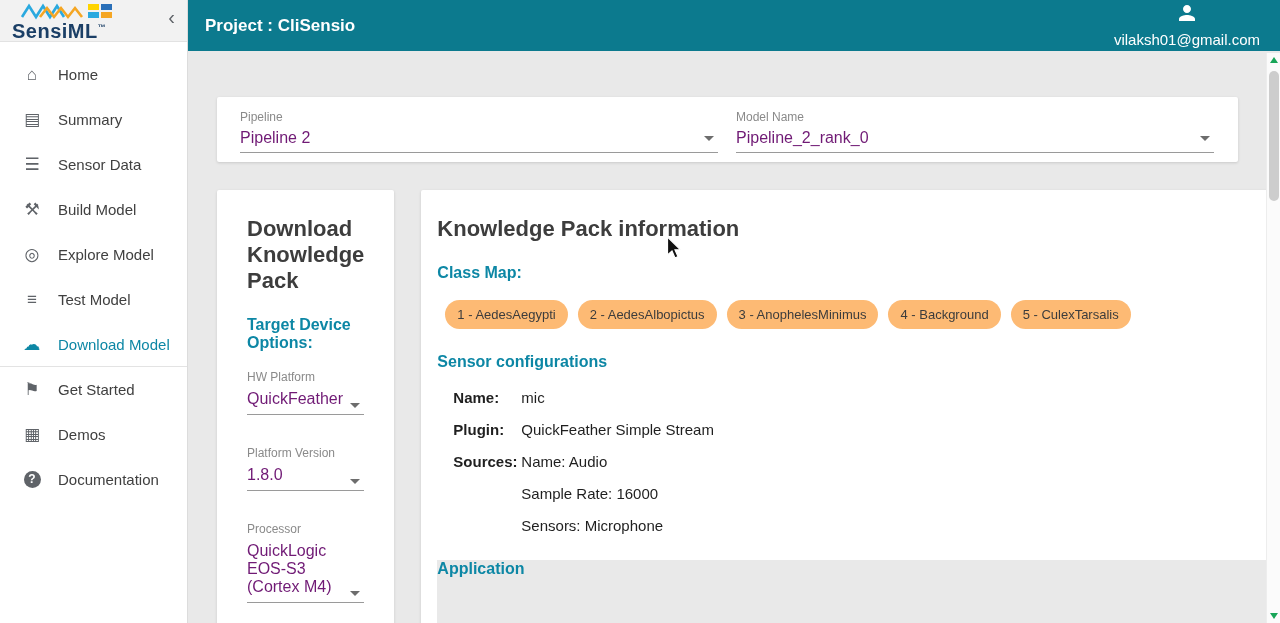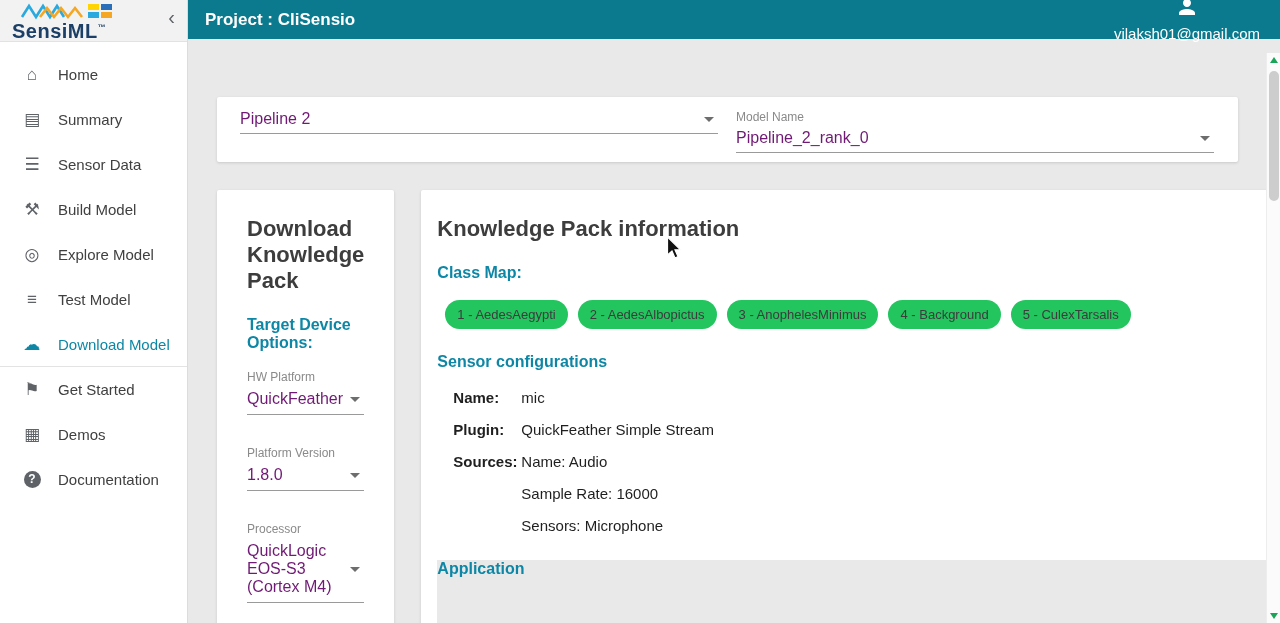--- a/index.html
+++ b/index.html
@@ -18,21 +18,21 @@
   .nav { padding-top: 10px; }
   .nav-item { display: flex; align-items: center; height: 45px; padding: 0 10px 0 20px; cursor: pointer; }
   .nav-icon { width: 24px; text-align: center; font-size: 17px; color: #5f6368; margin-right: 14px; flex: 0 0 24px; }
   .nav-label { font-size: 15px; color: #404040; white-space: nowrap; }
   .nav-item.active .nav-label, .nav-item.active .nav-icon { color: #0d87a5; }
   .nav-item.divider-after { border-bottom: 1px solid #e3e3e3; }
   .nav-icon[data-name="documentation-icon"] { font-size: 12px; }
   .nav-icon[data-name="documentation-icon"] .q-circle { display: inline-block; width: 17px; height: 17px; line-height: 17px; border-radius: 50%; background: #5f6368; color: #fff; font-weight: bold; }
 
   
-  .header { position: absolute; left: 188px; top: 0; right: 0; height: 39px; background: #0c7a8e; display: flex; align-items: center; padding: 0 20px 0 17px; z-index: 2; }
+  .header { position: absolute; left: 188px; top: 0; right: 0; height: 51px; background: #0c7a8e; display: flex; align-items: center; padding: 0 20px 0 17px; z-index: 2; }
   .header-title { color: #ffffff; font-size: 17px; font-weight: bold; }
   .header-spacer { flex: 1; }
   .header-user { display: flex; align-items: center; gap: 8px; color: #ffffff; font-size: 15px; font-weight: 500; cursor: pointer; flex-direction: column; }
 
   
   .content { position: absolute; left: 188px; top: 53px; right: 14px; bottom: 0; background: #e9e9e9; overflow: hidden; padding: 44px 28px 0 29px; }
   .card { background: #ffffff; border-radius: 2px; box-shadow: 0 1px 3px rgba(0,0,0,0.14); }
 
   
   .pipeline-card { display: flex; gap: 18px; padding: 13px 24px 16px 23px; height: 65px; }
@@ -44,25 +44,25 @@
 
   
   .cards-row { display: flex; gap: 27px; margin-top: 28px; align-items: flex-start; }
   .download-card { width: 504px; height: 560px; padding: 26px 30px 0 30px; }
   .info-card { flex: 1; height: 560px; padding: 26px 24px 0 16px; }
   .card-title { font-size: 22px; font-weight: bold; color: #3d3d3d; margin-bottom: 22px; }
   .teal-heading { font-size: 16px; font-weight: bold; color: #0d87a5; margin-bottom: 18px; }
 
   .dl-field { margin-bottom: 31px; cursor: pointer; }
   .dl-field .f-label { font-size: 12px; color: #8a8a8a; margin-bottom: 6px; }
-  .dl-field .f-control { padding-bottom: 6px; }
+  .dl-field .f-control { padding-bottom: 6px; align-items: flex-end; }
 
   
   .chips { display: flex; flex-wrap: wrap; gap: 8px 10px; margin: 0 0 22px 8px; }
-  .chip { background: #22c55e; color: #3c3c3c; font-size: 13px; padding: 7px 12px; border-radius: 16px; white-space: nowrap; }
+  .chip { background: #fdba74; color: #3c3c3c; font-size: 13px; padding: 7px 12px; border-radius: 16px; white-space: nowrap; }
   .info-rows { margin-left: 16px; margin-bottom: 10px; }
   .info-row { display: grid; grid-template-columns: 68px 1fr; gap: 0 0; margin-bottom: 15px; }
   .info-label { font-size: 15px; font-weight: bold; color: #1f1f1f; }
   .info-value { font-size: 15px; color: #1f1f1f; }
   .info-card .teal-heading.sensor { margin-top: 24px; }
   .info-card .teal-heading.app { margin-top: 26px; }
 
   
   .scrollbar { position: absolute; right: 0; top: 53px; width: 14px; bottom: 0; background: #fbfbfb; border-left: 1px solid #ededed; z-index: 2; }
   .sb-arrow { position: absolute; left: 0; width: 14px; height: 14px; display: flex; align-items: center; justify-content: center; cursor: pointer; }
@@ -158,20 +158,21 @@
           <path d="M12 12c2.65 0 4.8-2.15 4.8-4.8S14.65 2.4 12 2.4 7.2 4.55 7.2 7.2 9.35 12 12 12zm0 2.4c-3.2 0-9.6 1.61-9.6 4.8v2.4h19.2v-2.4c0-3.19-6.4-4.8-9.6-4.8z"></path>
         </svg>
       <span data-name="user-email">vilaksh01@gmail.com</span>
     </div>
   </header>
 
   <div class="content" data-name="main-content">
 
     <div class="card pipeline-card" data-name="pipeline-selector-bar">
       <div class="select-field" data-name="pipeline-select">
+        <div class="f-label" data-name="pipeline-select-label">Pipeline</div>
         <div class="f-control">
           <span class="f-value" data-name="pipeline-select-value">Pipeline 2</span>
           <span class="f-arrow" data-name="dropdown-arrow-icon"></span>
         </div>
       </div>
       <div class="select-field" data-name="model-name-select">
         <div class="f-label" data-name="model-name-select-label">Model Name</div>
         <div class="f-control">
           <span class="f-value" data-name="model-name-select-value">Pipeline_2_rank_0</span>
           <span class="f-arrow" data-name="dropdown-arrow-icon"></span>

